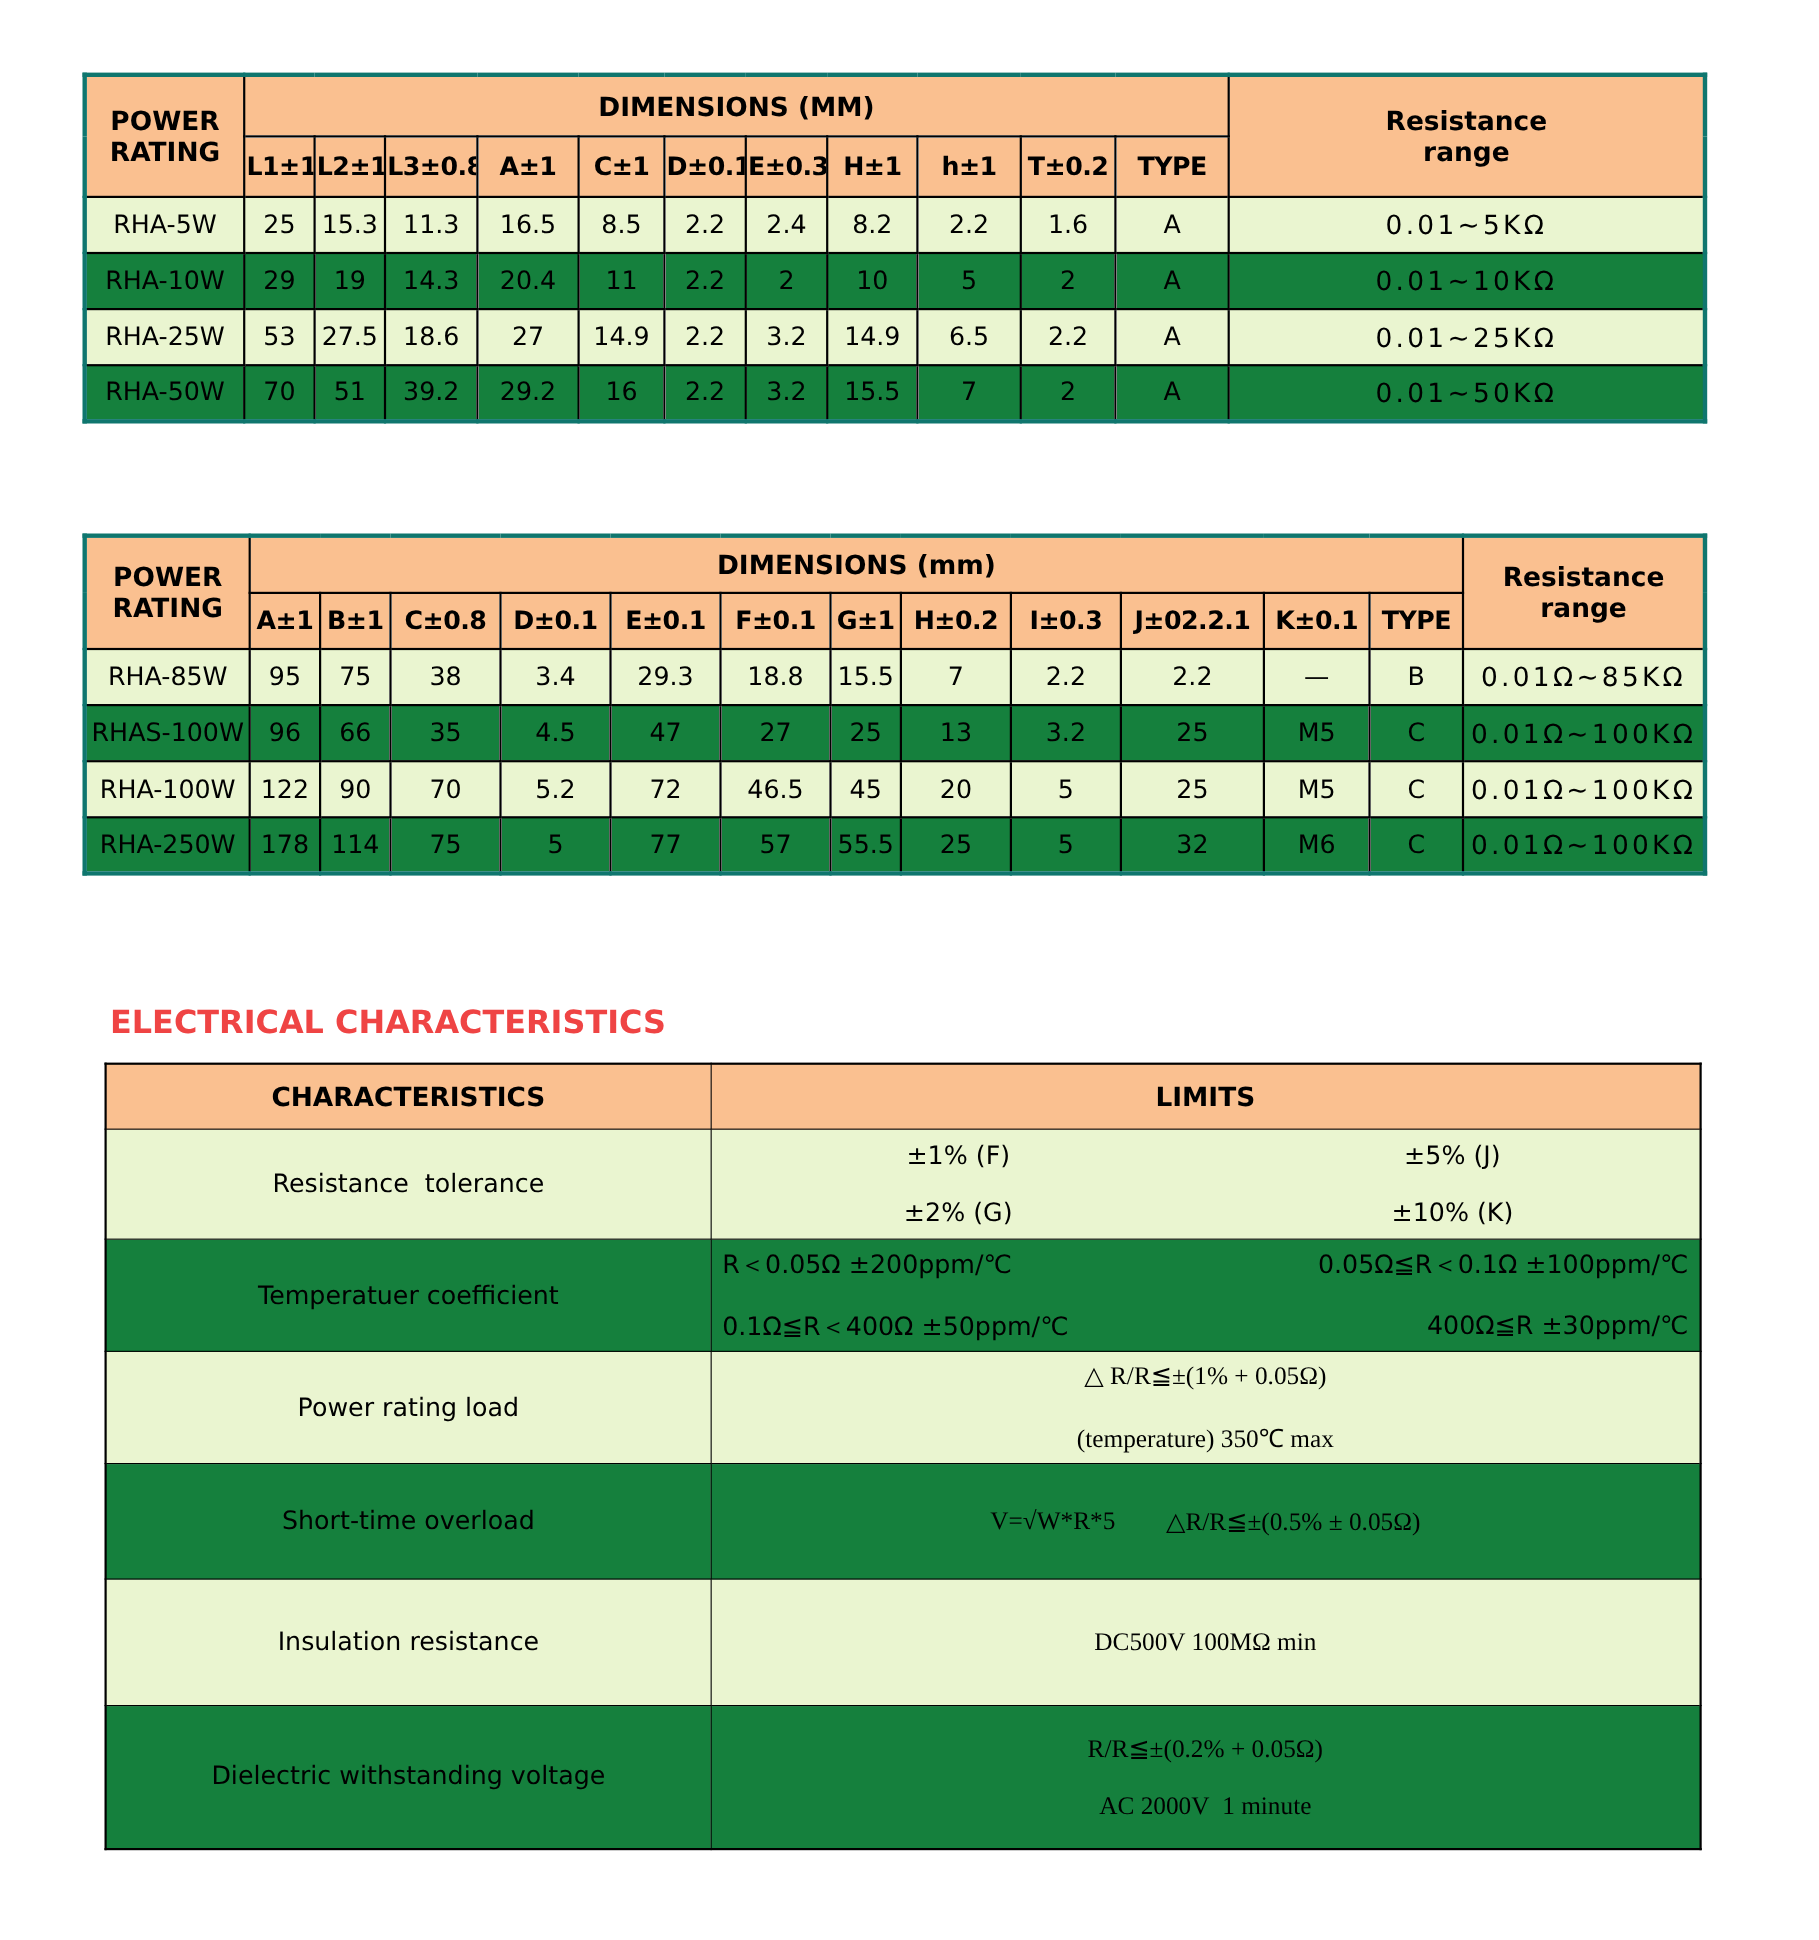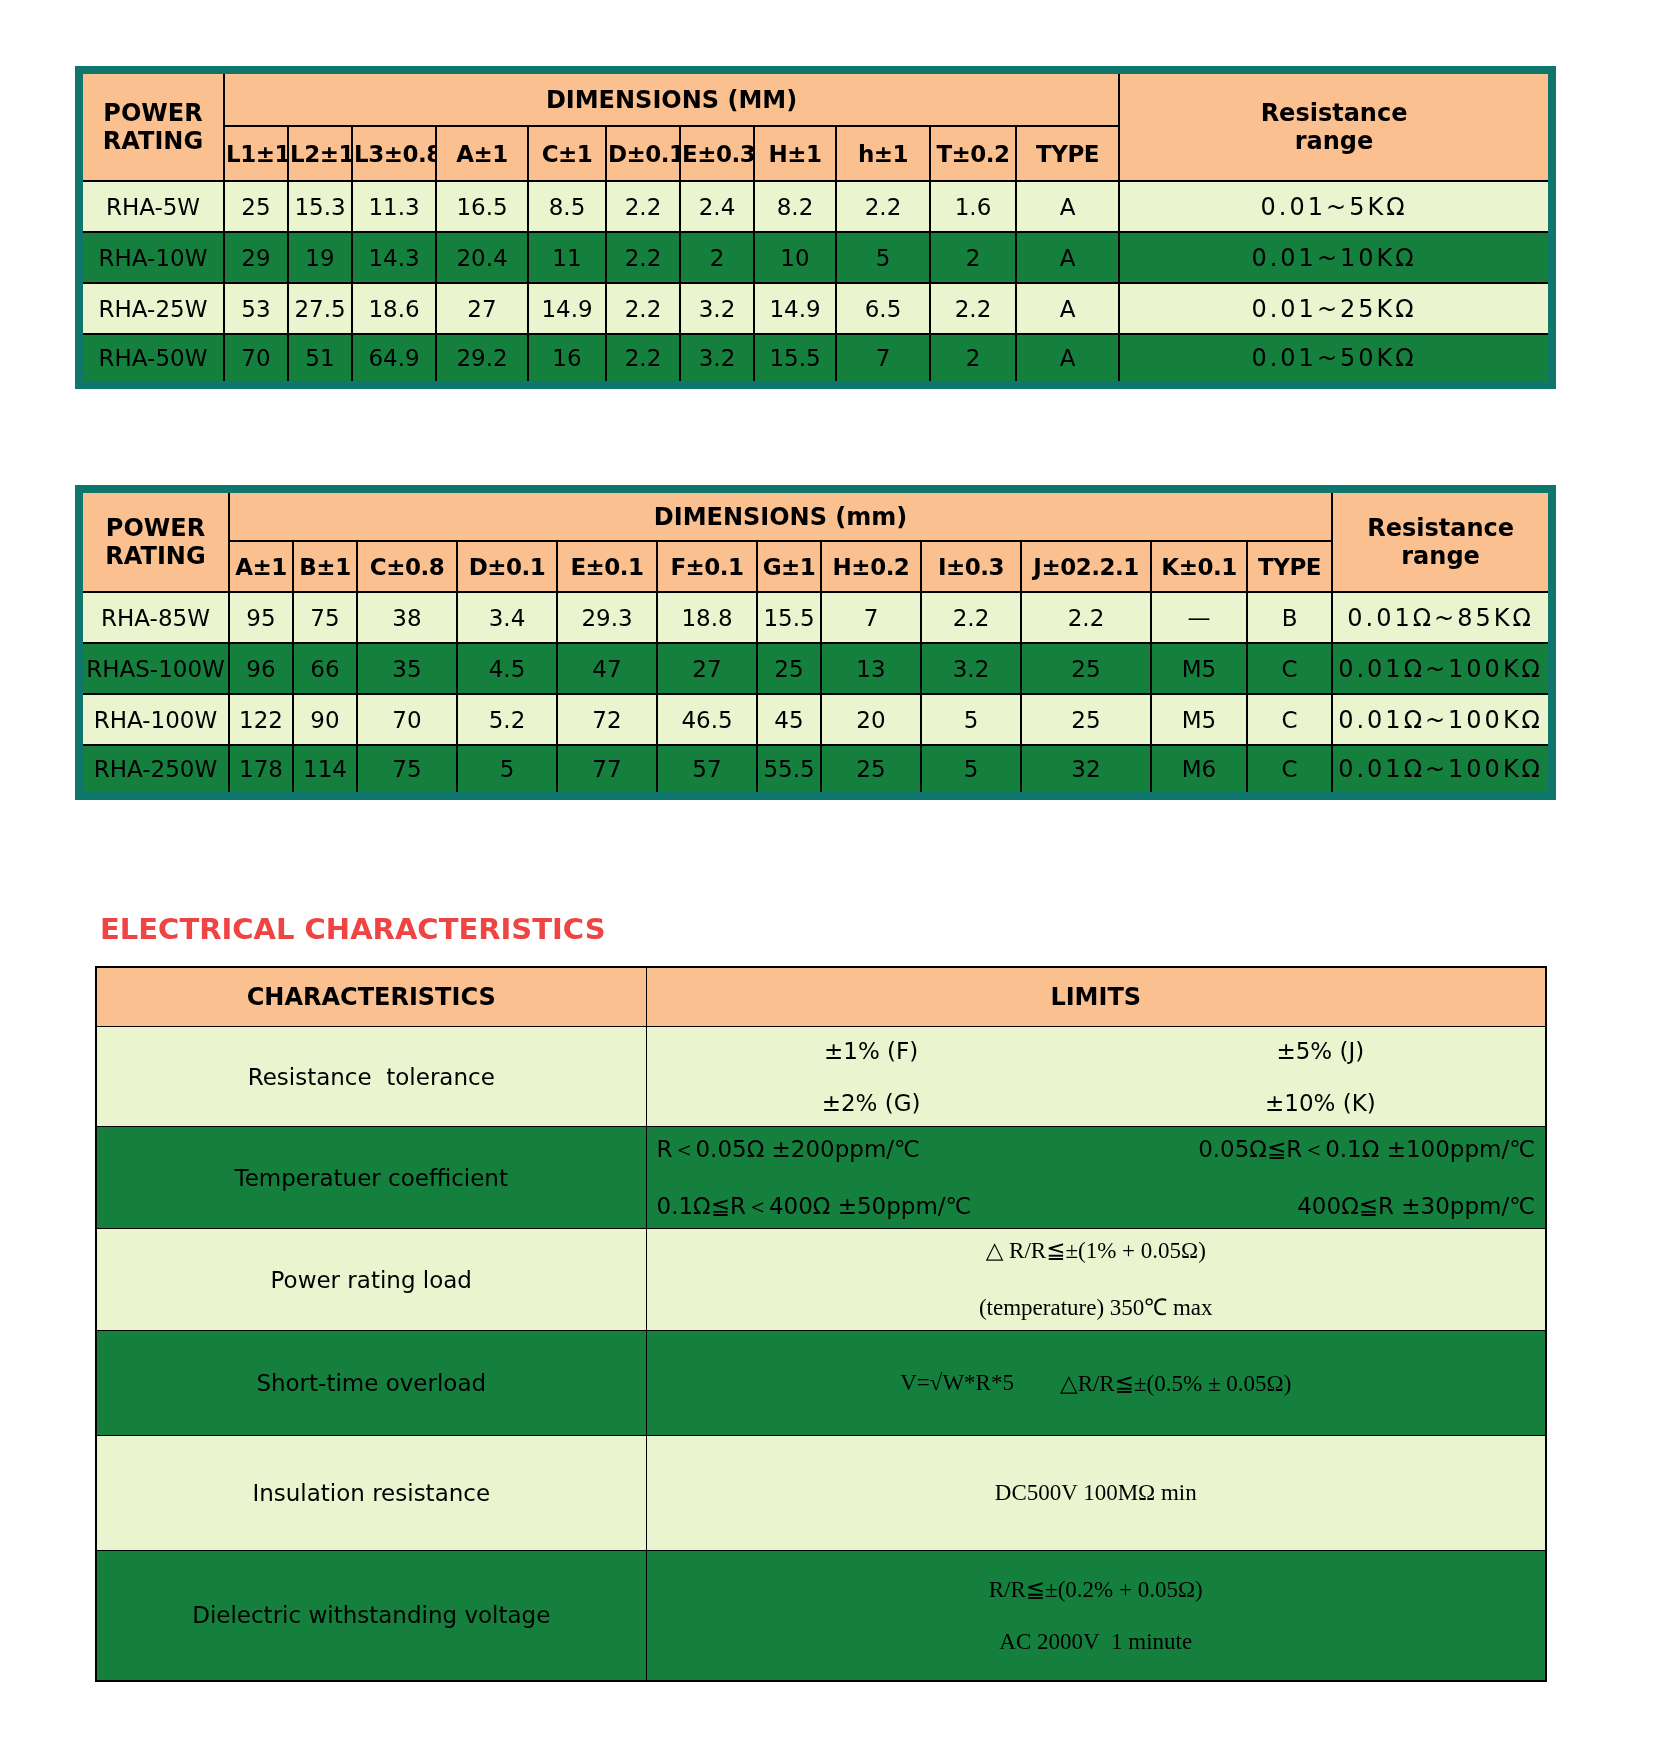--- a/index.html
+++ b/index.html
@@ -1,20 +1,20 @@
 <!DOCTYPE html>
 <html><head>
 <meta charset="utf-8">
 <style>
   html,body{margin:0;padding:0;background:#ffffff;}
   .page{position:relative;width:1654px;height:1764px;background:#ffffff;
         font-family:"DejaVu Sans","Liberation Sans",sans-serif;color:#000;}
 
   table{border-collapse:collapse;table-layout:fixed;position:absolute;}
-  .dim-table{border:8px solid #0f766e;}
+  .dim-table{border:4px solid #0f766e;}
   .dim-table th,.dim-table td{border:2px solid #000;text-align:center;vertical-align:middle;
       overflow:hidden;white-space:nowrap;}
   .dim-table thead th{background:#FAC090;font-weight:bold;font-size:24px;}
   .dim-table thead tr.h2 th{font-size:23px;letter-spacing:-0.5px;}
   .dim-table .two-line{display:flex;flex-direction:column;justify-content:space-around;height:100%;padding:6px 0;}
   .dim-table tbody td{font-size:23px;font-weight:normal;}
   .dim-table tbody td.res{font-size:24px;letter-spacing:3px;}
   tr.light td{background:#EAF5D0;}
   tr.dark td{background:#15803d;}
 
@@ -138,21 +138,21 @@
           <td>14.9</td>
           <td>6.5</td>
           <td>2.2</td>
           <td>A</td>
           <td class="res">0.01~25KΩ</td>
         </tr>
         <tr class="dark">
           <td>RHA-50W</td>
           <td>70</td>
           <td>51</td>
-          <td>64.9</td>
+          <td>39.2</td>
           <td>29.2</td>
           <td>16</td>
           <td>2.2</td>
           <td>3.2</td>
           <td>15.5</td>
           <td>7</td>
           <td>2</td>
           <td>A</td>
           <td class="res">0.01~50KΩ</td>
         </tr>

